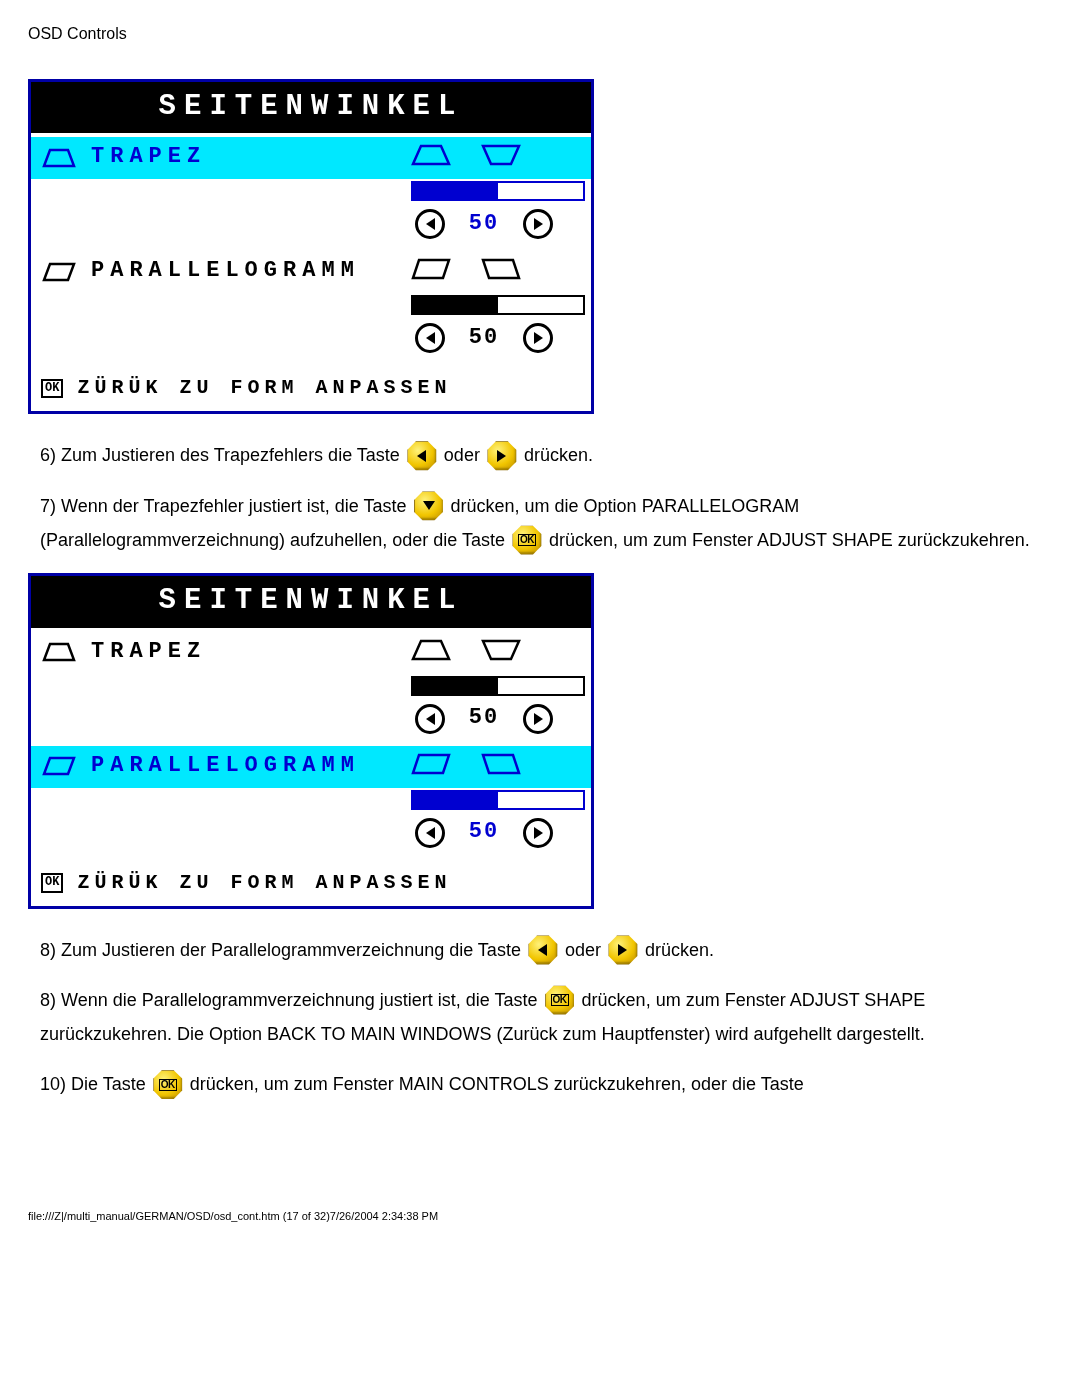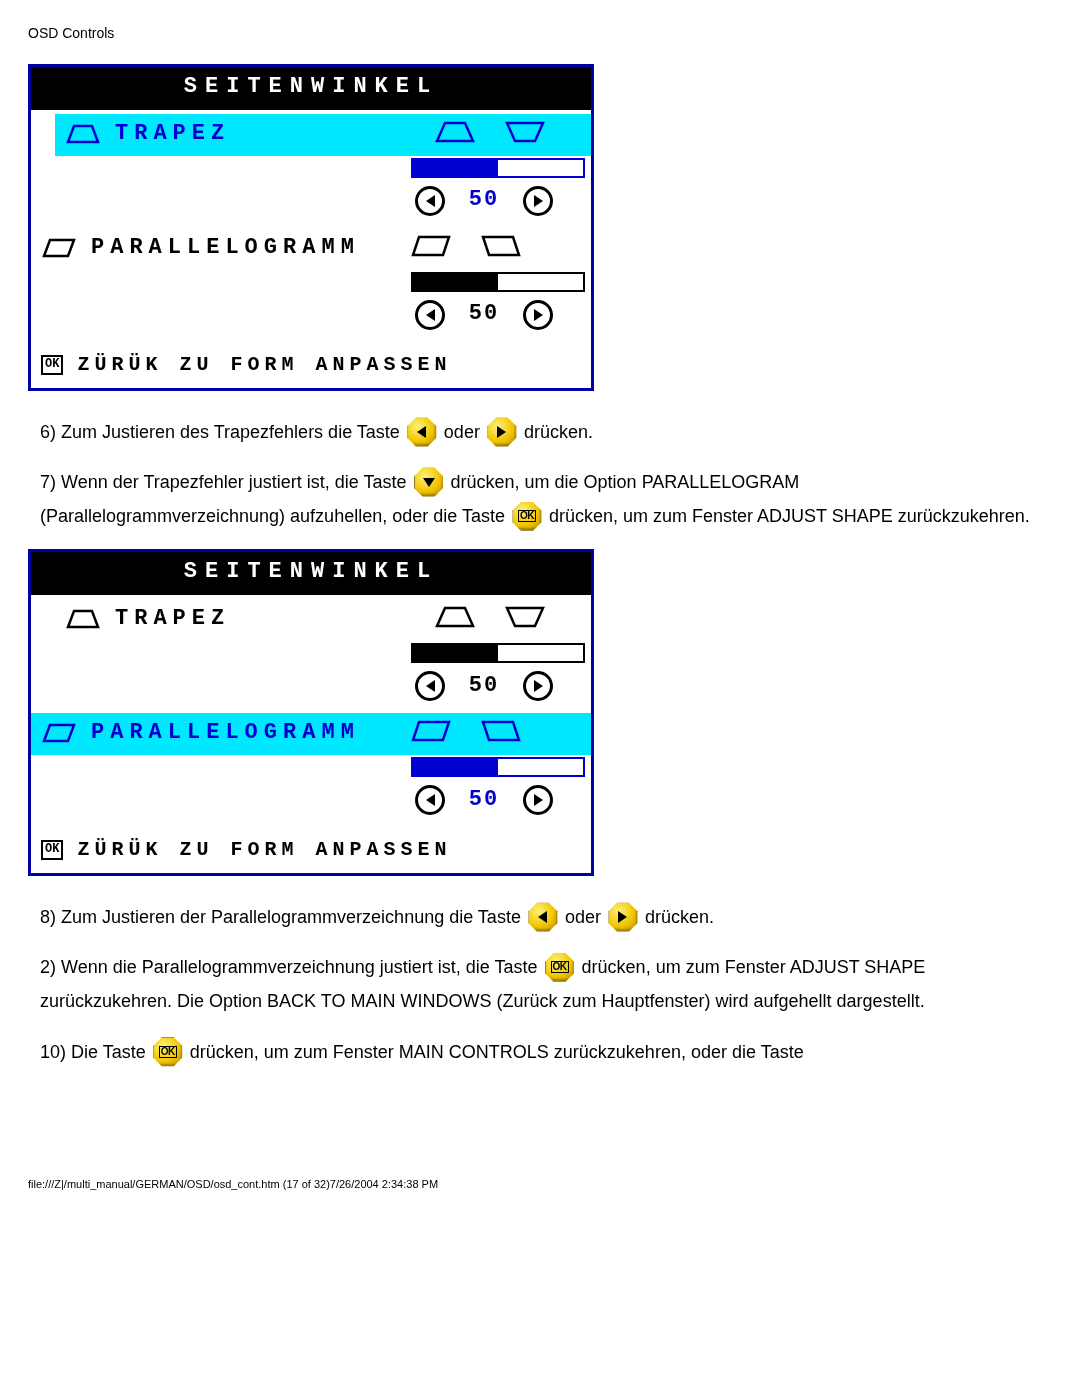--- a/index.html
+++ b/index.html
@@ -4,51 +4,50 @@
 <style>
   body {
     font-family: Arial, Helvetica, sans-serif;
     font-size: 18px;
     color: #000;
     background: #fff;
     margin: 24px 28px;
     line-height: 1.3;
   }
   .page-title {
-    font-size: 14px;
-    margin-bottom: 22px;
+    font-size: 16px;
+    margin-bottom: 34px;
   }
   .osd {
     width: 560px;
     border: 3px solid #0000a6;
     background: #fff;
     margin: 10px 0 24px 0;
   }
   .osd-title {
     background: #000;
     color: #fff;
     text-align: center;
     font-weight: bold;
-    font-size: 22px;
+    font-size: 29px;
     letter-spacing: 8px;
     padding: 6px 0 8px 0;
     font-family: "Courier New", monospace;
   }
   .osd-body {
     background: #fff;
   }
   .osd-row {
     display: flex;
     align-items: flex-start;
     min-height: 40px;
     border-top: 2px solid transparent;
   }
   .osd-row.toprow {
     margin-top: 4px;
-    margin-left: 24px;
   }
   .row-selected { background: #00e8ff; }
   .row-label {
     display: flex;
     align-items: center;
     width: 370px;
     padding: 4px 0 4px 10px;
     font-family: "Courier New", monospace;
     font-weight: bold;
     font-size: 22px;
@@ -408,21 +407,21 @@
       <span class="ybtn-tri ybtn-tri-left"></span>
     </span>
   <span> oder </span>
   <span class="yellow-btn octagon">
       <span class="ybtn-tri ybtn-tri-right"></span>
     </span>
   <span> drücken.</span>
 </div>
 
 <div class="para">
-  <span>2) Wenn die Parallelogrammverzeichnung justiert ist, die Taste </span>
+  <span>8) Wenn die Parallelogrammverzeichnung justiert ist, die Taste </span>
   <span class="yellow-btn octagon">
       <span class="ybtn-ok">OK</span>
     </span>
   <span> drücken, um zum Fenster ADJUST SHAPE zurückzukehren. Die Option BACK TO MAIN WINDOWS (Zurück zum Hauptfenster) wird aufgehellt dargestellt.</span>
 </div>
 
 <div class="para">
   <span>10) Die Taste </span>
   <span class="yellow-btn octagon">
       <span class="ybtn-ok">OK</span>

